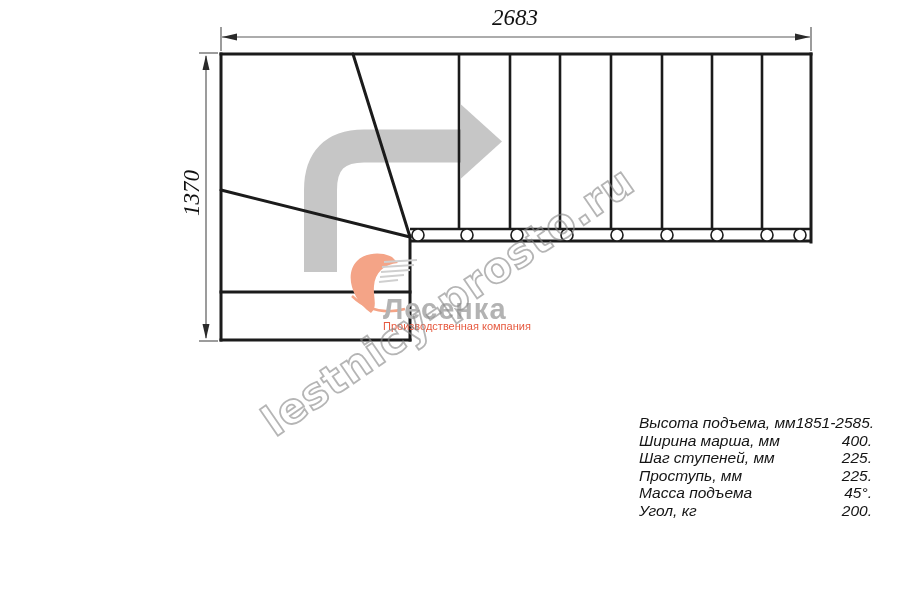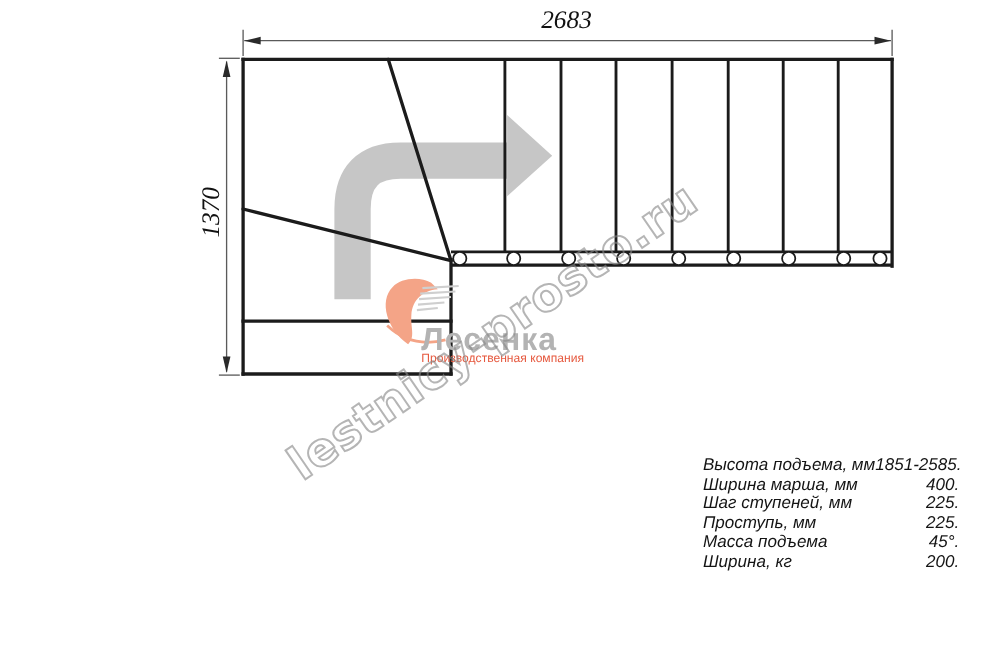--- a/index.html
+++ b/index.html
@@ -150,20 +150,20 @@
     </div>
     <div class="spec-row">
       <span class="l">Проступь, мм</span>
       <span class="v">225.</span>
     </div>
     <div class="spec-row">
       <span class="l">Масса подъема</span>
       <span class="v">45°.</span>
     </div>
     <div class="spec-row">
-      <span class="l">Ширина, кг</span>
+      <span class="l">Угол, кг</span>
       <span class="v">200.</span>
     </div>
   </div>
 
   <div class="watermark">lestnicy-prosto.ru</div>
 
 </div>
 
 </body></html>

